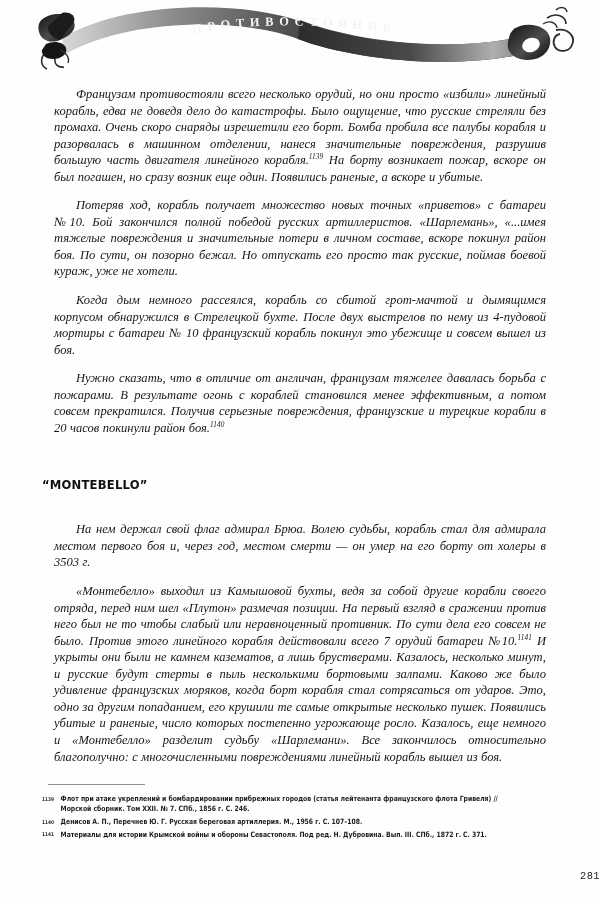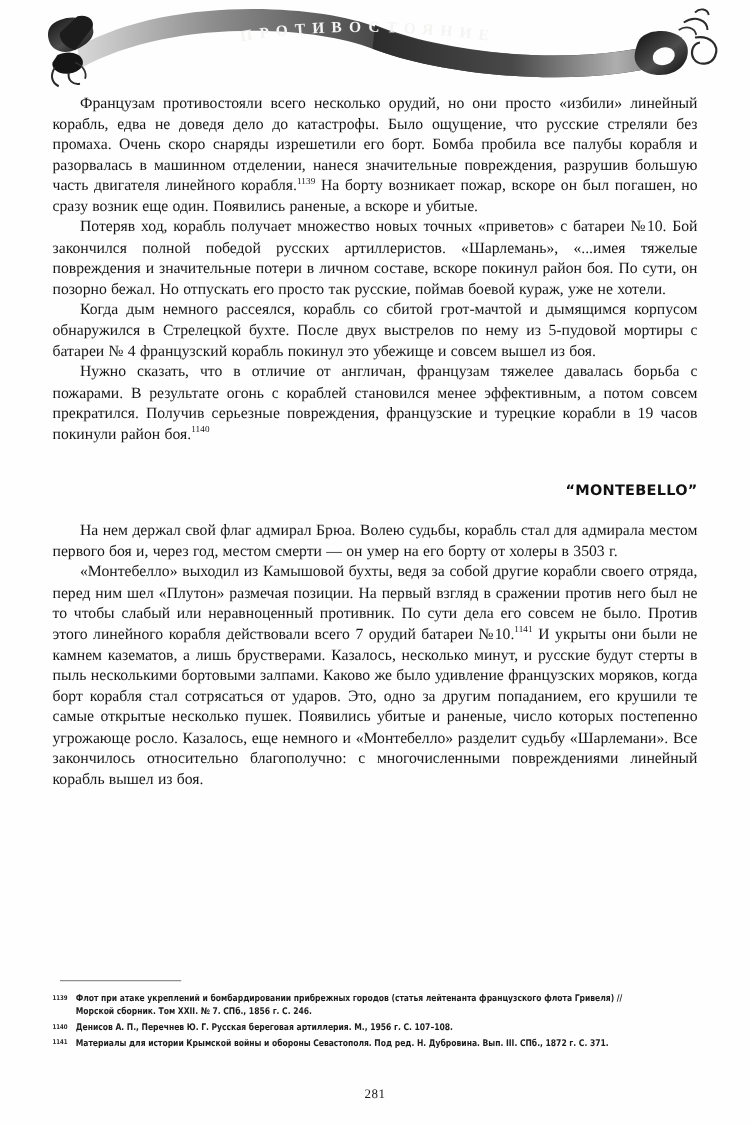--- a/index.html
+++ b/index.html
@@ -52,46 +52,46 @@
   }
 
   
   .body-col {
     position: absolute;
     left: 42px;
     top: 74px;
     width: 516px;
   }
   p.para {
-    margin: 0;
+    margin: 12px;
     text-align: justify;
     text-justify: inter-word;
     font-size: 12.55px;
     line-height: 16.55px;
     text-indent: 22px;
     hyphens: manual;
     word-spacing: 0.3px;
+    font-style: italic;
   }
 
   sup.fn {
     font-size: 7.3px;
     vertical-align: super;
     line-height: 0;
     letter-spacing: 0.1px;
   }
 
   h2.section-head {
     font-family: "DejaVu Sans", "Liberation Sans", sans-serif;
     font-size: 11.6px;
     font-weight: 700;
     letter-spacing: 0.2px;
     margin: 0;
     text-indent: 0;
     color: #111;
-    text-align: right;
   }
 
   .gap-before-head { height: 30px; }
   .gap-after-head { height: 17px; }
 
   
   .footnotes {
     position: absolute;
     left: 42px;
     top: 784px;
@@ -124,22 +124,22 @@
     font-size: 5.2px;
     color: #2a2a2a;
   }
 
   
   .page-number {
     position: absolute;
     left: 0;
     top: 870px;
     width: 600px;
-    text-align: center;
-    font-family: Liberation Serif, serif;
+    text-align: right;
+    font-family: Liberation Mono, monospace;
     font-size: 10.4px;
     color: #1a1a1a;
     letter-spacing: 0.4px;
   }
 </style>
 </head>
 <body>
 
 <div class="page">
 
@@ -201,23 +201,23 @@
       </svg>
     </div>
   </div>
 
   <div class="body-col">
 
     <p class="para"><span>Французам противостояли всего несколько орудий, но они просто «избили» линейный корабль, едва не доведя дело до катастрофы. Было ощущение, что русские стреляли без промаха. Очень скоро снаряды изрешетили его борт. Бомба пробила все палубы корабля и разорвалась в машинном отделении, нанеся значительные повреждения, разрушив большую часть двигателя линейного корабля.</span><sup class="fn">1139</sup><span> На борту возникает пожар, вскоре он был погашен, но сразу возник еще один. Появились раненые, а вскоре и убитые.</span></p>
 
     <p class="para">Потеряв ход, корабль получает множество новых точных «приветов» с батареи №10. Бой закончился полной победой русских артиллеристов. «Шарлемань», «...имея тяжелые повреждения и значительные потери в личном составе, вскоре покинул район боя. По сути, он позорно бежал. Но отпускать его просто так русские, поймав боевой кураж, уже не хотели.</p>
 
-    <p class="para">Когда дым немного рассеялся, корабль со сбитой грот-мачтой и дымящимся корпусом обнаружился в Стрелецкой бухте. После двух выстрелов по нему из 5-пудовой мортиры с батареи № 4 французский корабль покинул это убежище и совсем вышел из боя.</p>
-
-    <p class="para"><span>Нужно сказать, что в отличие от англичан, французам тяжелее давалась борьба с пожарами. В результате огонь с кораблей становился менее эффективным, а потом совсем прекратился. Получив серьезные повреждения, французские и турецкие корабли в 19 часов покинули район боя.</span><sup class="fn">1140</sup></p>
+    <p class="para">Когда дым немного рассеялся, корабль со сбитой грот-мачтой и дымящимся корпусом обнаружился в Стрелецкой бухте. После двух выстрелов по нему из 4-пудовой мортиры с батареи № 10 французский корабль покинул это убежище и совсем вышел из боя.</p>
+
+    <p class="para"><span>Нужно сказать, что в отличие от англичан, французам тяжелее давалась борьба с пожарами. В результате огонь с кораблей становился менее эффективным, а потом совсем прекратился. Получив серьезные повреждения, французские и турецкие корабли в 20 часов покинули район боя.</span><sup class="fn">1140</sup></p>
 
     <div class="gap-before-head"></div>
 
     <h2 class="section-head">“MONTEBELLO”</h2>
 
     <div class="gap-after-head"></div>
 
     <p class="para">На нем держал свой флаг адмирал Брюа. Волею судьбы, корабль стал для адмирала местом первого боя и, через год, местом смерти — он умер на его борту от холеры в 3503 г.</p>
 
     <p class="para"><span>«Монтебелло» выходил из Камышовой бухты, ведя за собой другие корабли своего отряда, перед ним шел «Плутон» размечая позиции. На первый взгляд в сражении против него был не то чтобы слабый или неравноценный противник. По сути дела его совсем не было. Против этого линейного корабля действовали всего 7 орудий батареи №10.</span><sup class="fn">1141</sup><span> И укрыты они были не камнем казематов, а лишь брустверами. Казалось, несколько минут, и русские будут стерты в пыль несколькими бортовыми залпами. Каково же было удивление французских моряков, когда борт корабля стал сотрясаться от ударов. Это, одно за другим попаданием, его крушили те самые открытые несколько пушек. Появились убитые и раненые, число которых постепенно угрожающе росло. Казалось, еще немного и «Монтебелло» разделит судьбу «Шарлемани». Все закончилось относительно благополучно: с многочисленными повреждениями линейный корабль вышел из боя.</span></p>

